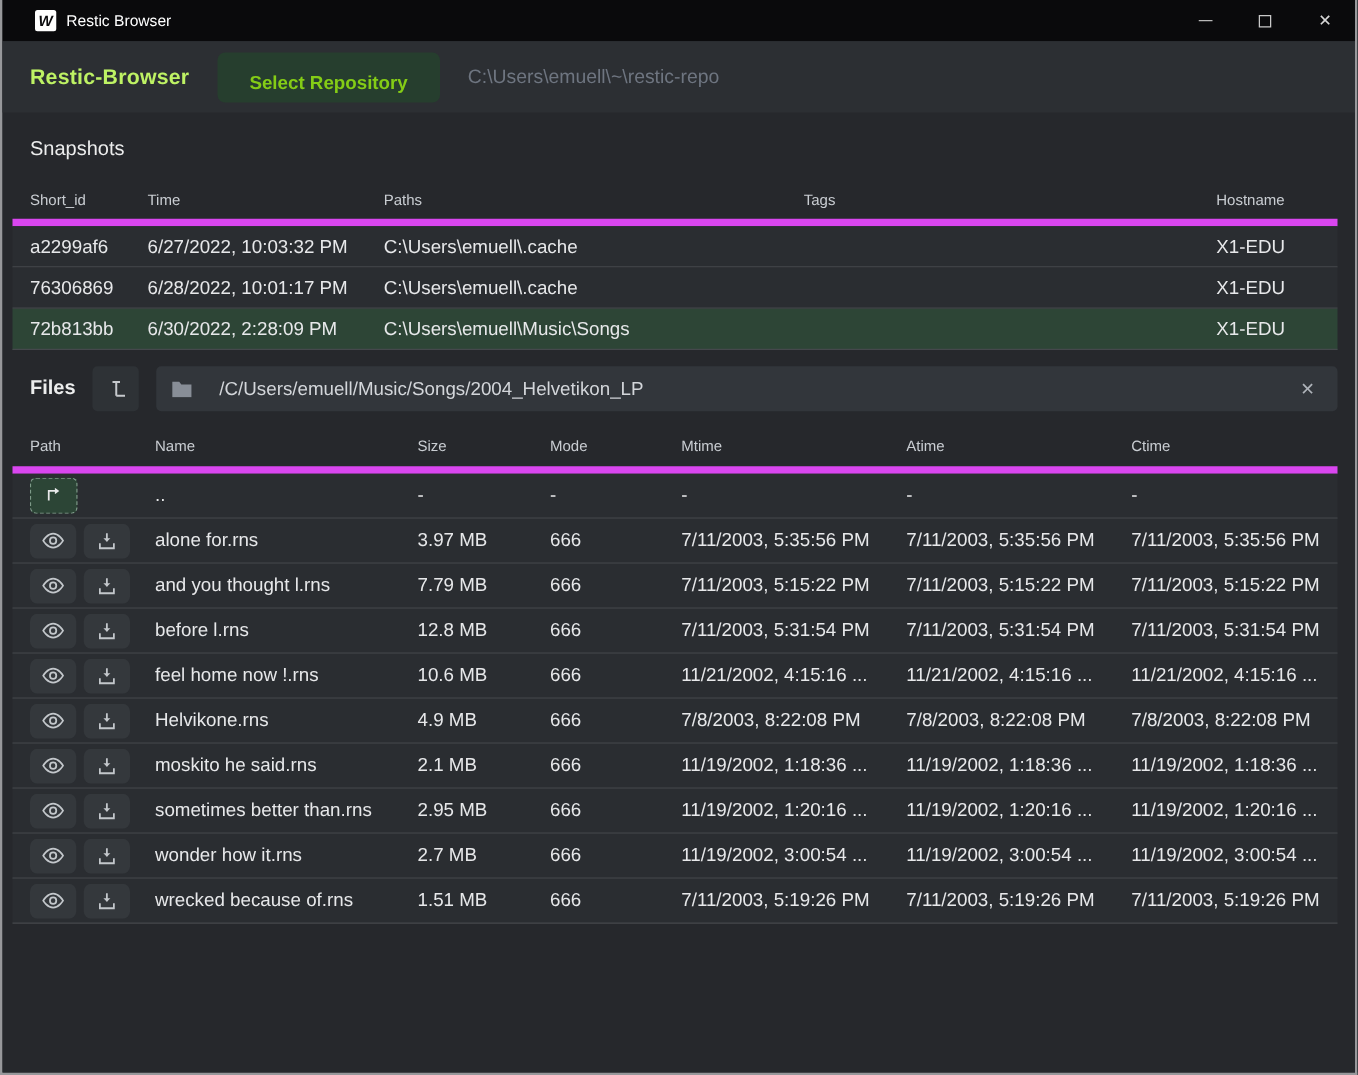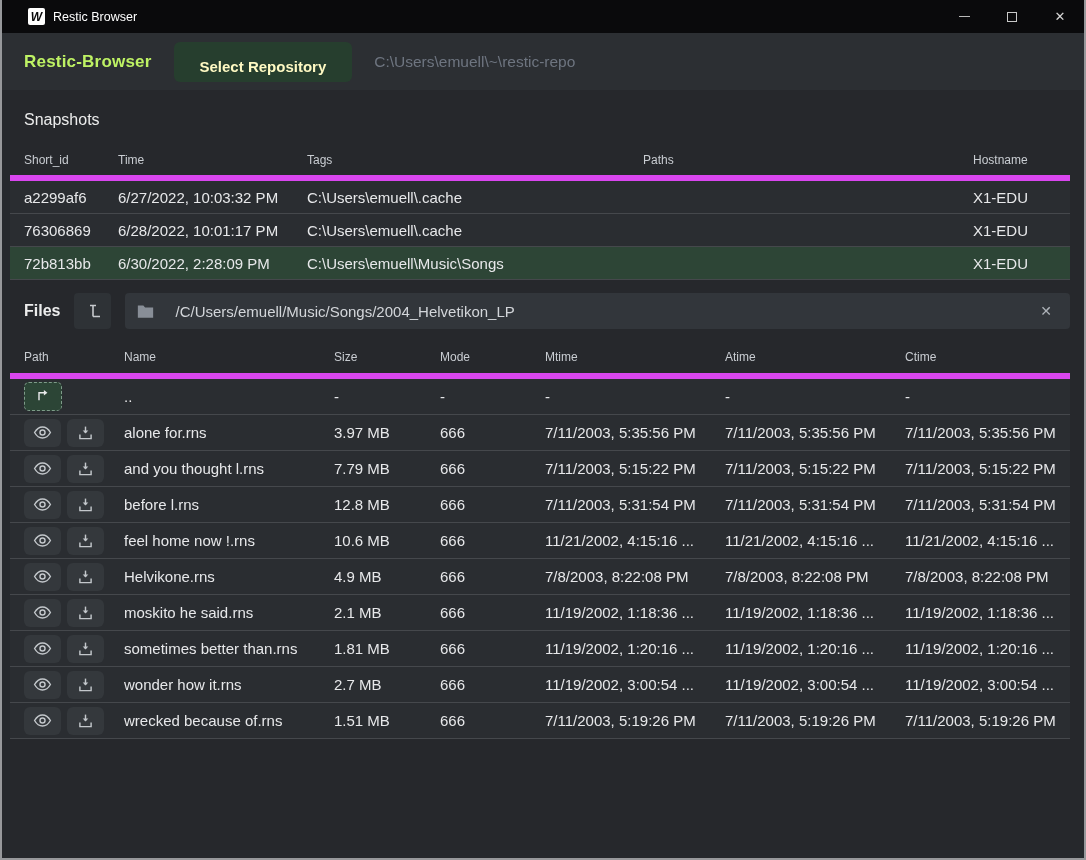--- a/index.html
+++ b/index.html
@@ -18,21 +18,21 @@
   .titlebar-controls { margin-left:auto; display:flex; height:100%; }
   .tb-btn { width:48px; height:100%; background:transparent; border:none; display:flex;
             align-items:center; justify-content:center; cursor:pointer; color:#cfcfcf; }
   .min-glyph { display:block; width:11px; height:1px; background:#b9b9b9; }
   .max-glyph { display:block; width:10px; height:10px; border:1px solid #c9c9c9; }
   .close-glyph { font-size:13px; color:#d6d6d6; }
 
   
   .app-header { height:57px; background:#2c2f33; display:flex; align-items:center; gap:22px; padding:0 22px; flex:0 0 auto; }
   .app-name { color:#bef264; font-size:17px; font-weight:bold; letter-spacing:.2px; }
-  .btn-repo { background:#263e2e; color:#fef9c3; border:none; border-radius:6px; height:40px;
+  .btn-repo { background:#263e2e; color:#84cc16; border:none; border-radius:6px; height:40px;
               padding:16px 26px; font-size:15px; font-weight:bold; font-family:inherit; cursor:pointer; }
   .repo-path { color:#6e7580; font-size:15.5px; }
 
   
   .content { flex:1; background:#26282c; }
   .section-title { color:#eceded; font-size:16px; font-weight:normal; margin:21px 0 0 22px; }
 
   .table { margin:0 14px 0 8px; }
   .thead { display:grid; align-items:center; height:36px; color:#c9cdd2; font-size:12px;
            border-bottom:6px solid #d946ef; padding-left:14px; }
@@ -95,22 +95,22 @@
       <button class="btn-repo">Select Repository</button>
       <span class="repo-path">C:\Users\emuell\~\restic-repo</span>
     </div>
 
     <div class="section-title">Snapshots</div>
 
     <div class="table">
       <div class="thead snap-grid snap-head">
         <div class="cell">Short_id</div>
         <div class="cell">Time</div>
+        <div class="cell">Paths</div>
         <div class="cell">Tags</div>
-        <div class="cell">Paths</div>
         <div class="cell">Hostname</div>
       </div>
       <div>
   <div class="trow snap-grid snap-row">
     <div class="cell">a2299af6</div>
     <div class="cell">6/27/2022, 10:03:32 PM</div>
     <div class="cell">C:\Users\emuell\.cache</div>
     <div class="cell"></div>
     <div class="cell">X1-EDU</div>
   </div>
@@ -339,21 +339,21 @@
       </button>
       <button class="icon-btn">
         <svg width="17" height="16" viewBox="0 0 20 20" fill="none" stroke="#c3c7cb" stroke-width="1.8">
           <path d="M10 2 v8"></path>
           <path d="M6.5 7 L10 10.5 L13.5 7" fill="#c3c7cb" stroke="none"></path>
           <path d="M3 12 v5 h14 v-5"></path>
         </svg>
       </button>
     </div>
     <div class="cell">sometimes better than.rns</div>
-    <div class="cell">1.81 MB</div>
+    <div class="cell">2.95 MB</div>
     <div class="cell">666</div>
     <div class="cell">11/19/2002, 1:20:16 ...</div>
     <div class="cell">11/19/2002, 1:20:16 ...</div>
     <div class="cell">11/19/2002, 1:20:16 ...</div>
   </div>
 
   <div class="trow file-grid file-row">
     <div class="cell actions">
 
       <button class="icon-btn">

